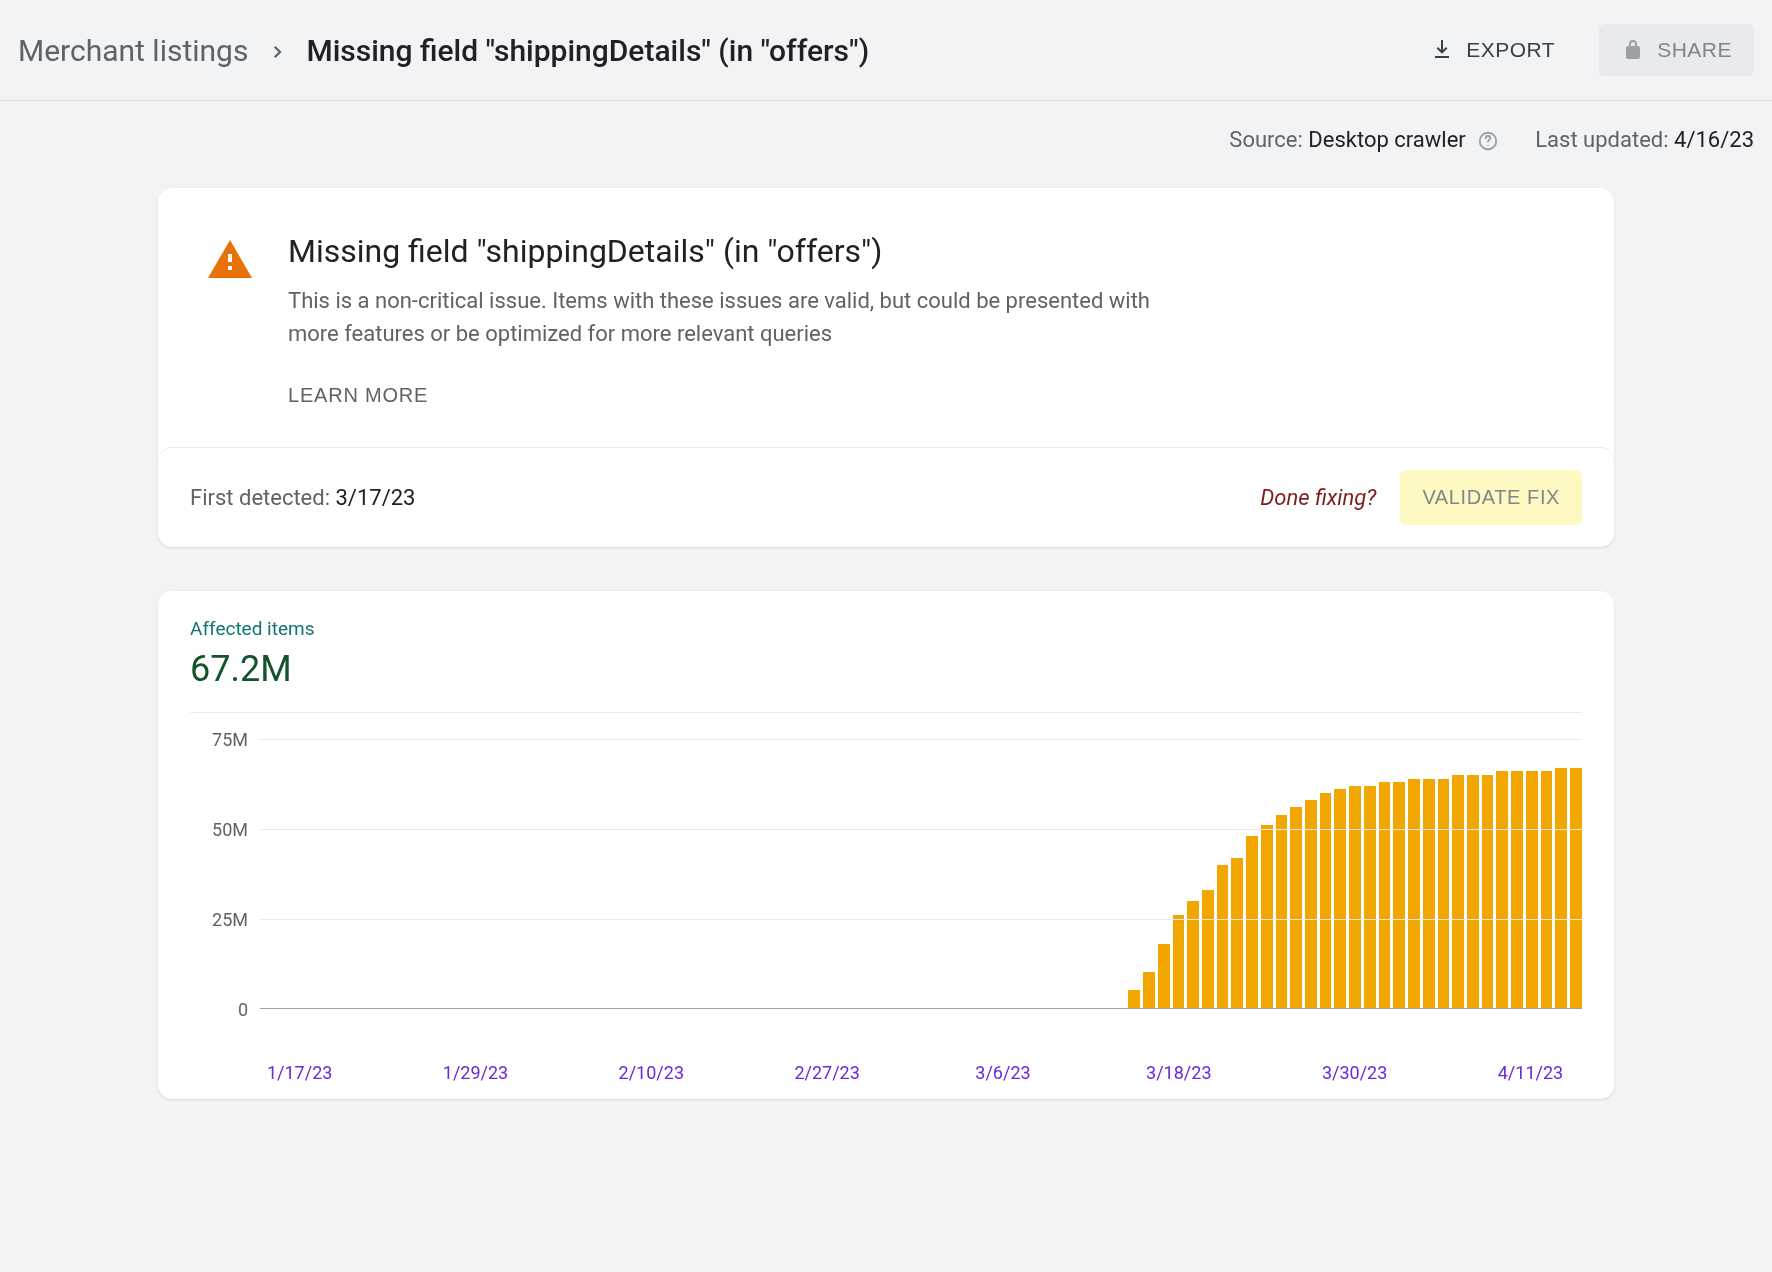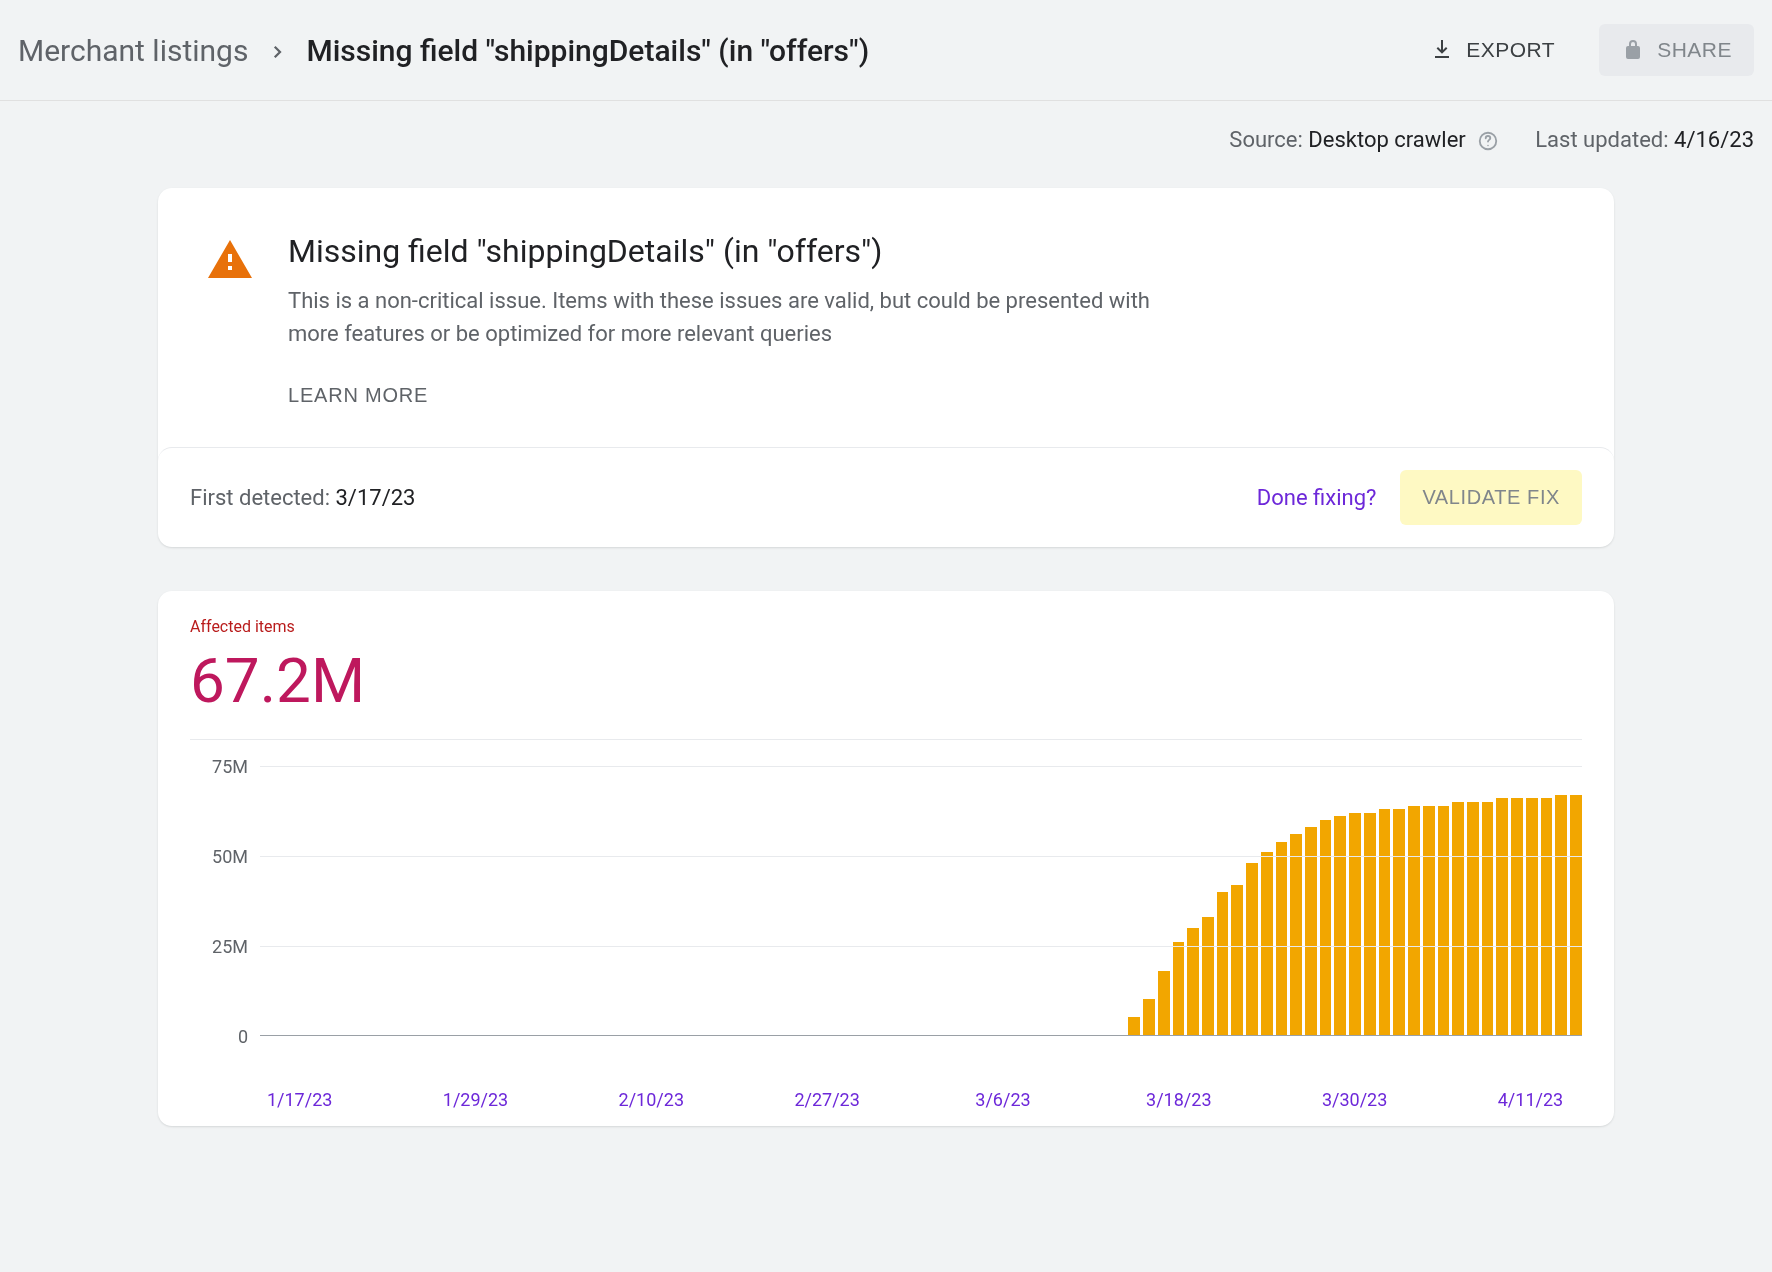--- a/index.html
+++ b/index.html
@@ -85,35 +85,35 @@
     border-top: 1px solid #e8eaed;
     padding: 22px 32px;
     display: flex;
     align-items: center;
     justify-content: space-between;
     border-radius: 14px;
   }
   .fd { font-size: 22px; color: #5f6368; }
   .fd .val { color: #202124; }
   .foot-right { display: flex; align-items: center; gap: 24px; }
-  .done-fix { font-size: 22px; color: #6d28d9; }
+  .done-fix { font-size: 22px; color: #7f1d1d; font-style: italic; }
   .validate-btn {
     background: #fef9c3;
     color: #80868b;
     border: none;
     border-radius: 6px;
     padding: 16px 22px;
     font-size: 20px;
     font-weight: 500;
     letter-spacing: 0.6px;
   }
 
   .chart-card { padding: 26px 32px 40px 32px; }
-  .affected-label { color: #b91c1c; font-size: 16px; font-weight: 400; }
-  .affected-value { color: #be185d; font-size: 62px; font-weight: 400; margin-top: 8px; }
+  .affected-label { color: #0f766e; font-size: 19px; font-weight: 400; }
+  .affected-value { color: #14532d; font-size: 36px; font-weight: 400; margin-top: 8px; }
   .chart-divider { border: none; border-top: 1px solid #e8eaed; margin: 22px 0 26px 0; }
 
   .chart-wrap { position: relative; height: 320px; padding-left: 70px; }
   .y-axis {
     position: absolute; left: 0; top: 0; height: 270px; width: 70px;
   }
   .y-tick {
     position: absolute; right: 12px; transform: translateY(-50%);
     font-size: 18px; color: #5f6368; text-align: right; width: 58px;
   }

